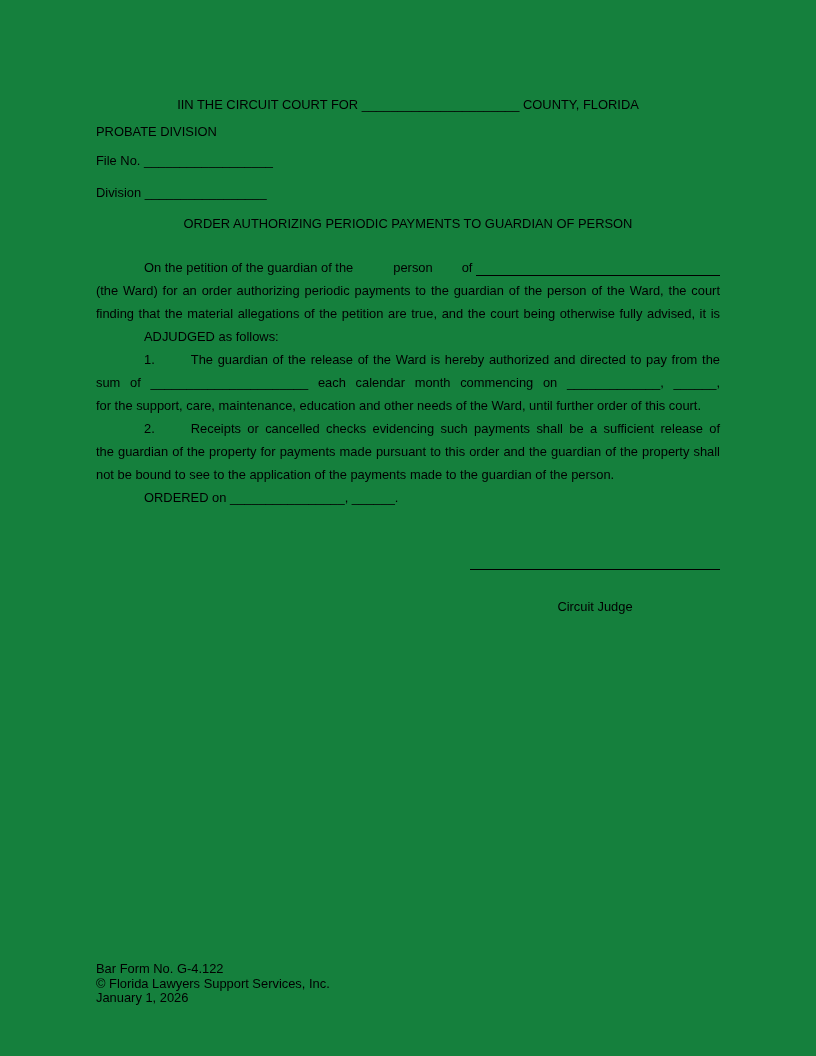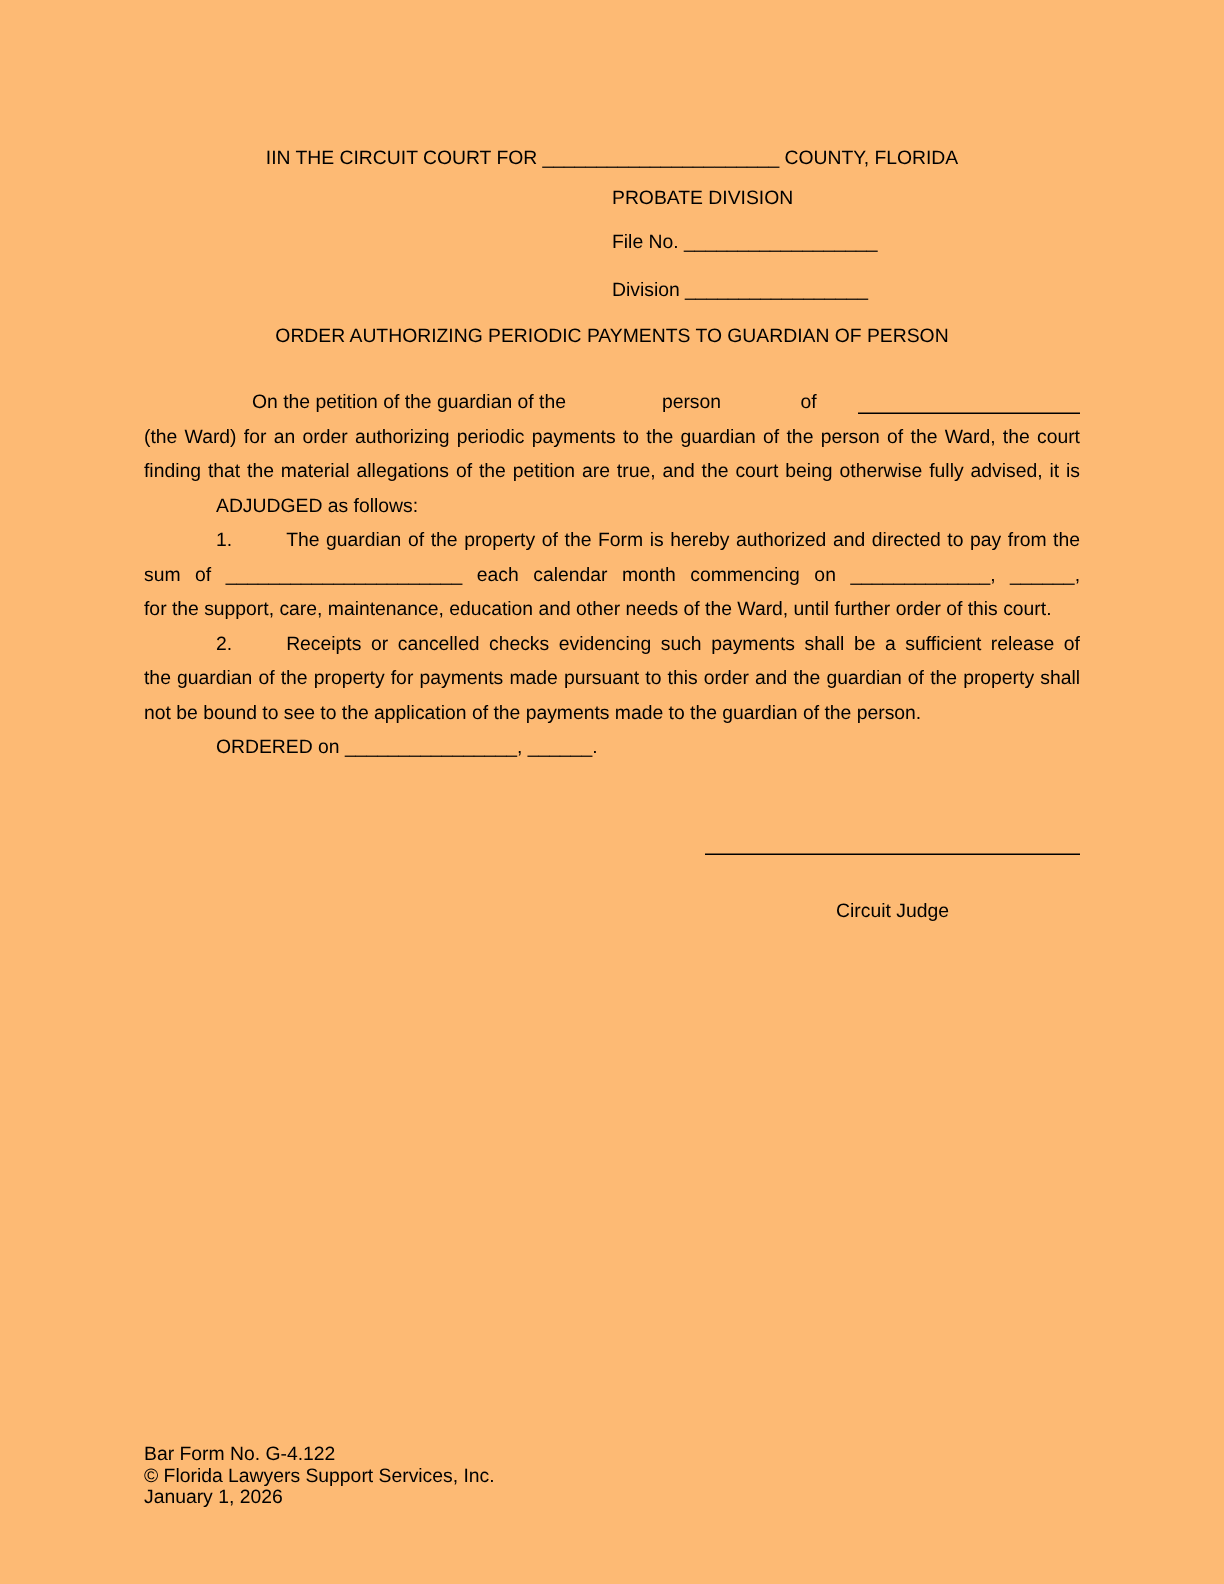--- a/index.html
+++ b/index.html
@@ -4,21 +4,21 @@
 <style>
   html, body {
     margin: 0;
     padding: 0;
     background: #ffffff;
   }
   .page {
     position: relative;
     width: 816px;
     height: 1056px;
-    background: #fdba74;
+    background: #15803d;
     color: #000000;
     font-family: "Liberation Sans", "DejaVu Sans", sans-serif;
     font-size: 12.9px;
     line-height: 23px;
     overflow: hidden;
   }
   .content {
     padding: 93px 96px 0 96px;
   }
   .line {
@@ -26,29 +26,28 @@
   }
   .center { text-align: center; }
   
   .jl {
     text-align: justify;
     text-align-last: justify;
   }
   
   .ti { text-indent: 48px; }
   .in-re { margin-top: 7px; }
-  .division-block { margin-left: 312px; margin-top: 4px; }
+  .division-block { margin-top: 4px; }
   .file-no-line { margin-top: 6px; }
   .division-line { margin-top: 9px; }
   .title-line { margin-top: 8px; }
   .intro-1 {
     margin-top: 9px;
     display: flex;
     align-items: baseline;
-    gap: 24px;
   }
   .ind { display: inline-block; width: 48px; flex: 0 0 48px; }
   .intro-person { margin-left: 40px; }
   .intro-of { margin-left: 29px; margin-top: 12px; }
   .blank-rule {
     flex: 1 1 auto;
     margin-left: 4px;
     margin-bottom: 3px;
     align-self: flex-end;
     border-bottom: 1px solid #000;
@@ -102,21 +101,21 @@
       <span class="intro-of">of</span>
       <span class="blank-rule"></span>
     </div>
 
     <div class="line jl">(the Ward) for an order authorizing periodic payments to the guardian of the person of the Ward, the court</div>
     <div class="line jl">finding that the material allegations of the petition are true, and the court being otherwise fully advised, it is</div>
 
     <div class="line ti">ADJUDGED as follows:</div>
 
     <div class="line jl ti">
-      <span>1.</span><span class="numgap"></span><span>The guardian of the property of the Form is hereby authorized and directed to pay from the</span>
+      <span>1.</span><span class="numgap"></span><span>The guardian of the release of the Ward is hereby authorized and directed to pay from the</span>
     </div>
     <div class="line jl">sum of ______________________ each calendar month commencing on _____________, ______,</div>
     <div class="line">for the support, care, maintenance, education and other needs of the Ward, until further order of this court.</div>
 
     <div class="line jl ti">
       <span>2.</span><span class="numgap"></span><span>Receipts or cancelled checks evidencing such payments shall be a sufficient release of</span>
     </div>
     <div class="line jl">the guardian of the property for payments made pursuant to this order and the guardian of the property shall</div>
     <div class="line">not be bound to see to the application of the payments made to the guardian of the person.</div>
 

